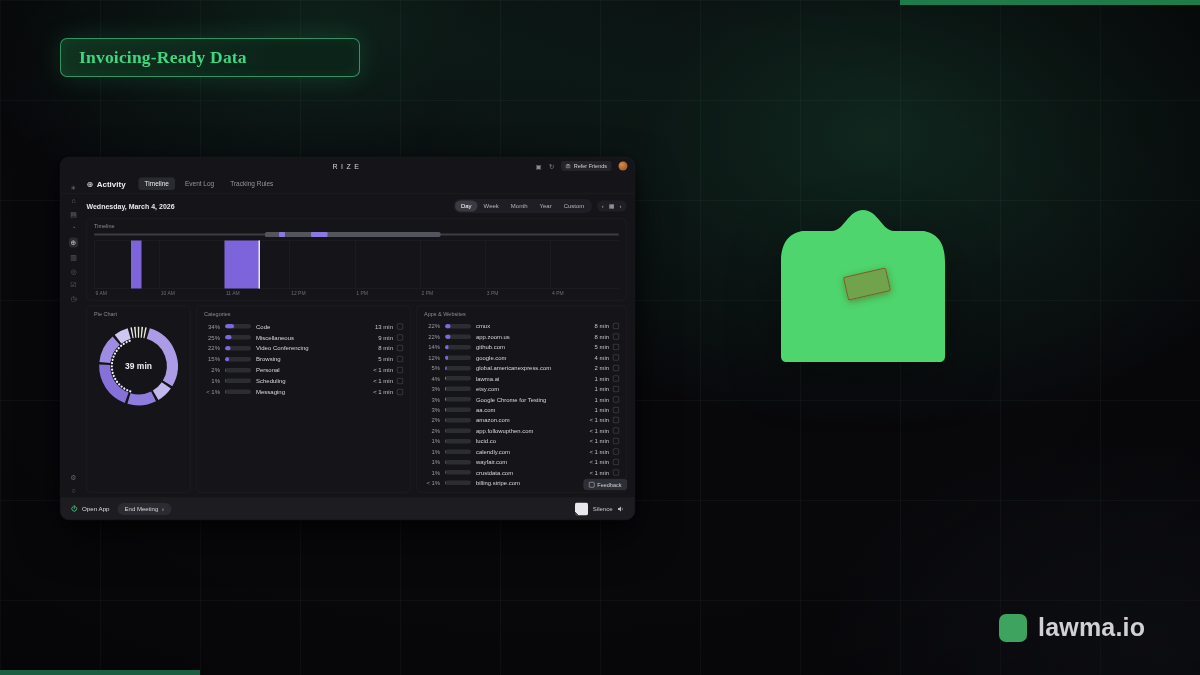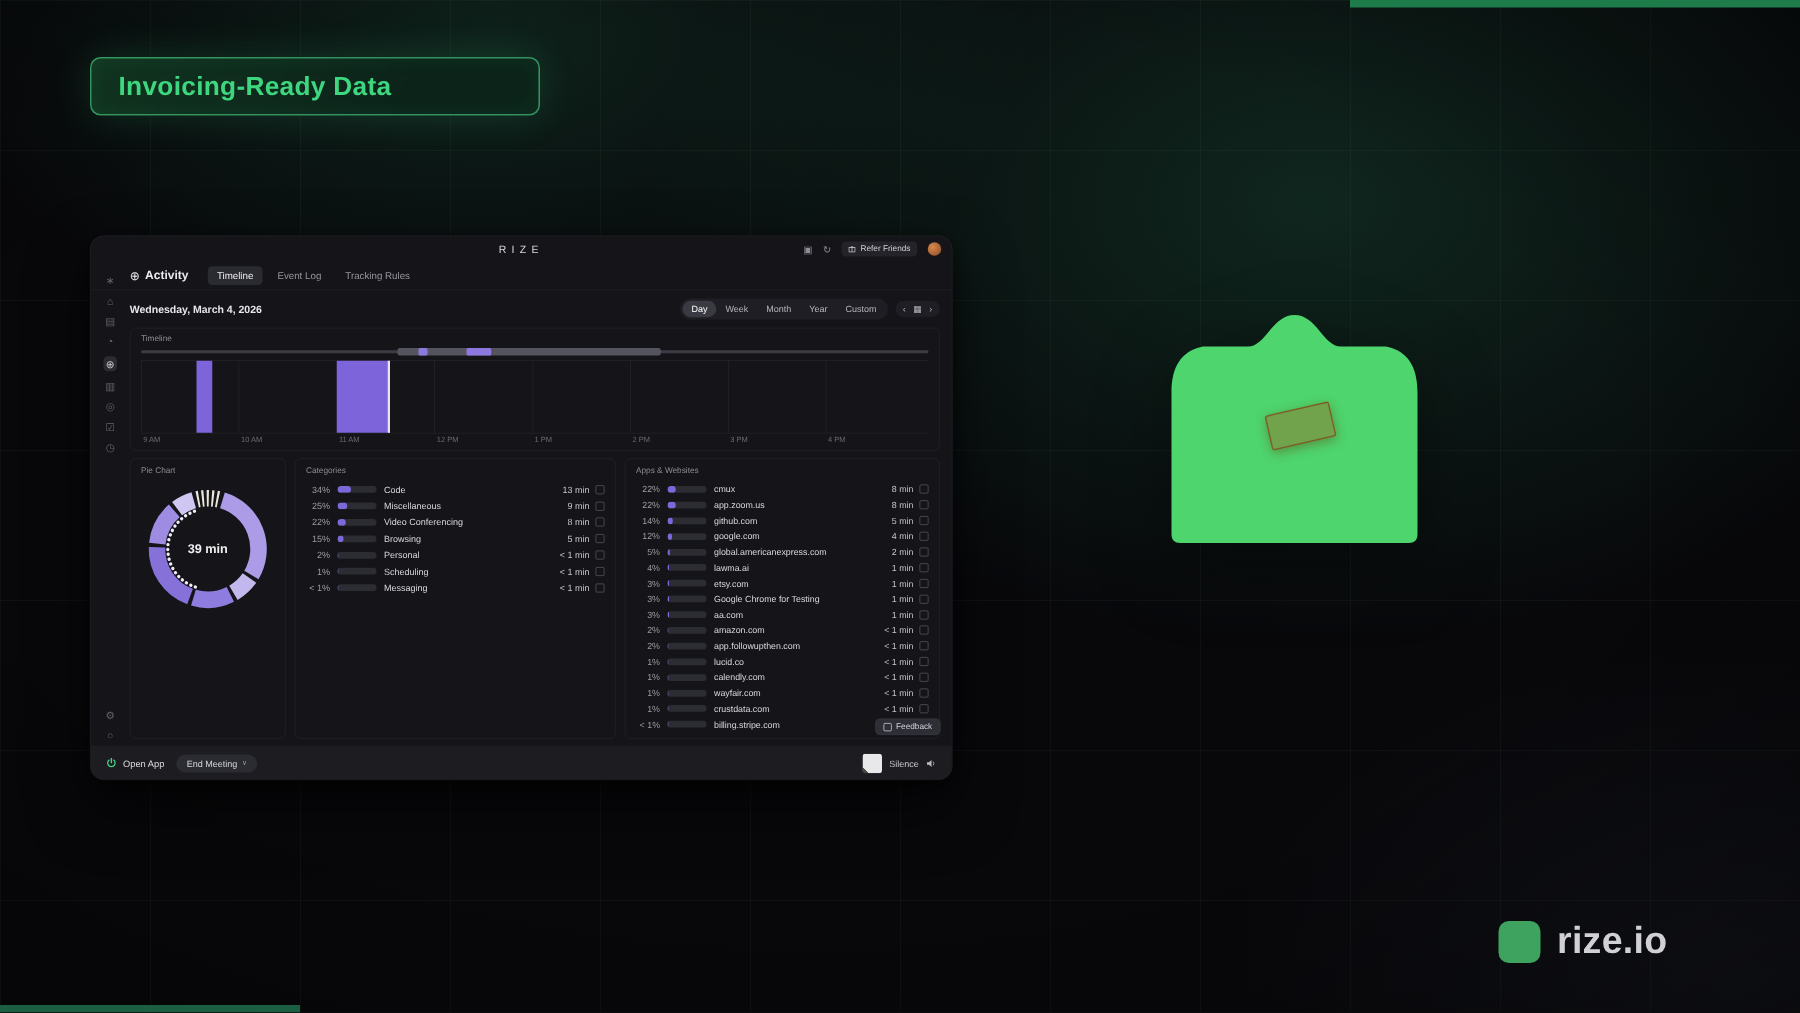--- a/index.html
+++ b/index.html
@@ -19,21 +19,21 @@
       radial-gradient(ellipse 500px 320px at 97% 97%, rgba(90,100,130,0.12), transparent 70%);}
   #vignette{position:absolute;inset:0;
     background:radial-gradient(ellipse at 45% 45%, transparent 55%, rgba(0,0,0,0.38));}
   #top-green-bar{left:900px;top:0;width:300px;height:5px;background:#1e7c4b;}
   #bottom-green-bar{left:0;bottom:0;width:200px;height:5px;background:#1b5e41;}
   
   #badge{left:60px;top:38px;width:300px;height:39px;border-radius:7px;
     background:linear-gradient(120deg,#11331f 0%,#0c231a 70%);
     border:1px solid rgba(70,205,130,0.65);
     box-shadow:0 0 26px rgba(60,220,140,0.16), inset 0 0 14px rgba(60,220,140,0.07);
-    display:flex;align-items:center;padding-left:18px;box-sizing:border-box;}
+    display:flex;align-items:center;padding-left:18px;box-sizing:border-box;font-family:Liberation Serif, serif;}
   #badge .t{font-size:17.5px;font-weight:bold;color:#3ed77f;letter-spacing:0.2px;}
   
   #logo{left:999px;top:613px;display:flex;align-items:center;gap:11px;}
   #logo .sq{width:28px;height:28px;border-radius:7px;background:#3da35f;}
   #logo .wd{font-size:25px;font-weight:600;color:#d0d0d5;letter-spacing:0.2px;}
   
   #envelope{left:777px;top:196px;width:172px;height:170px;filter:drop-shadow(0 14px 26px rgba(0,0,0,0.35));}
   #stamp{left:845px;top:272px;width:42px;height:22px;transform:rotate(-13deg);
     background:rgba(148,113,44,0.5);border:1px solid rgba(126,83,30,0.85);border-radius:2px;
     box-shadow:0 2px 7px rgba(100,60,10,0.45);}
@@ -496,14 +496,14 @@
 </div>
 </div>
 
 <svg id="envelope" class="abs" viewBox="0 0 172 170">
   <path d="M 4 160 L 4 66 C 4 49 10 38 25 35 L 55 35 C 67 35 71 14 86 14 C 101 14 105 35 117 35 L 147 35 C 162 38 168 49 168 66 L 168 160 C 168 164 166 166 162 166 L 10 166 C 6 166 4 164 4 160 Z" fill="#4ed56d"></path>
 </svg>
 <div id="stamp" class="abs"></div>
 
 <div id="logo" class="abs">
   <span class="sq"></span>
-  <span class="wd">rize.io</span>
+  <span class="wd">lawma.io</span>
 </div>
 
 </body></html>

